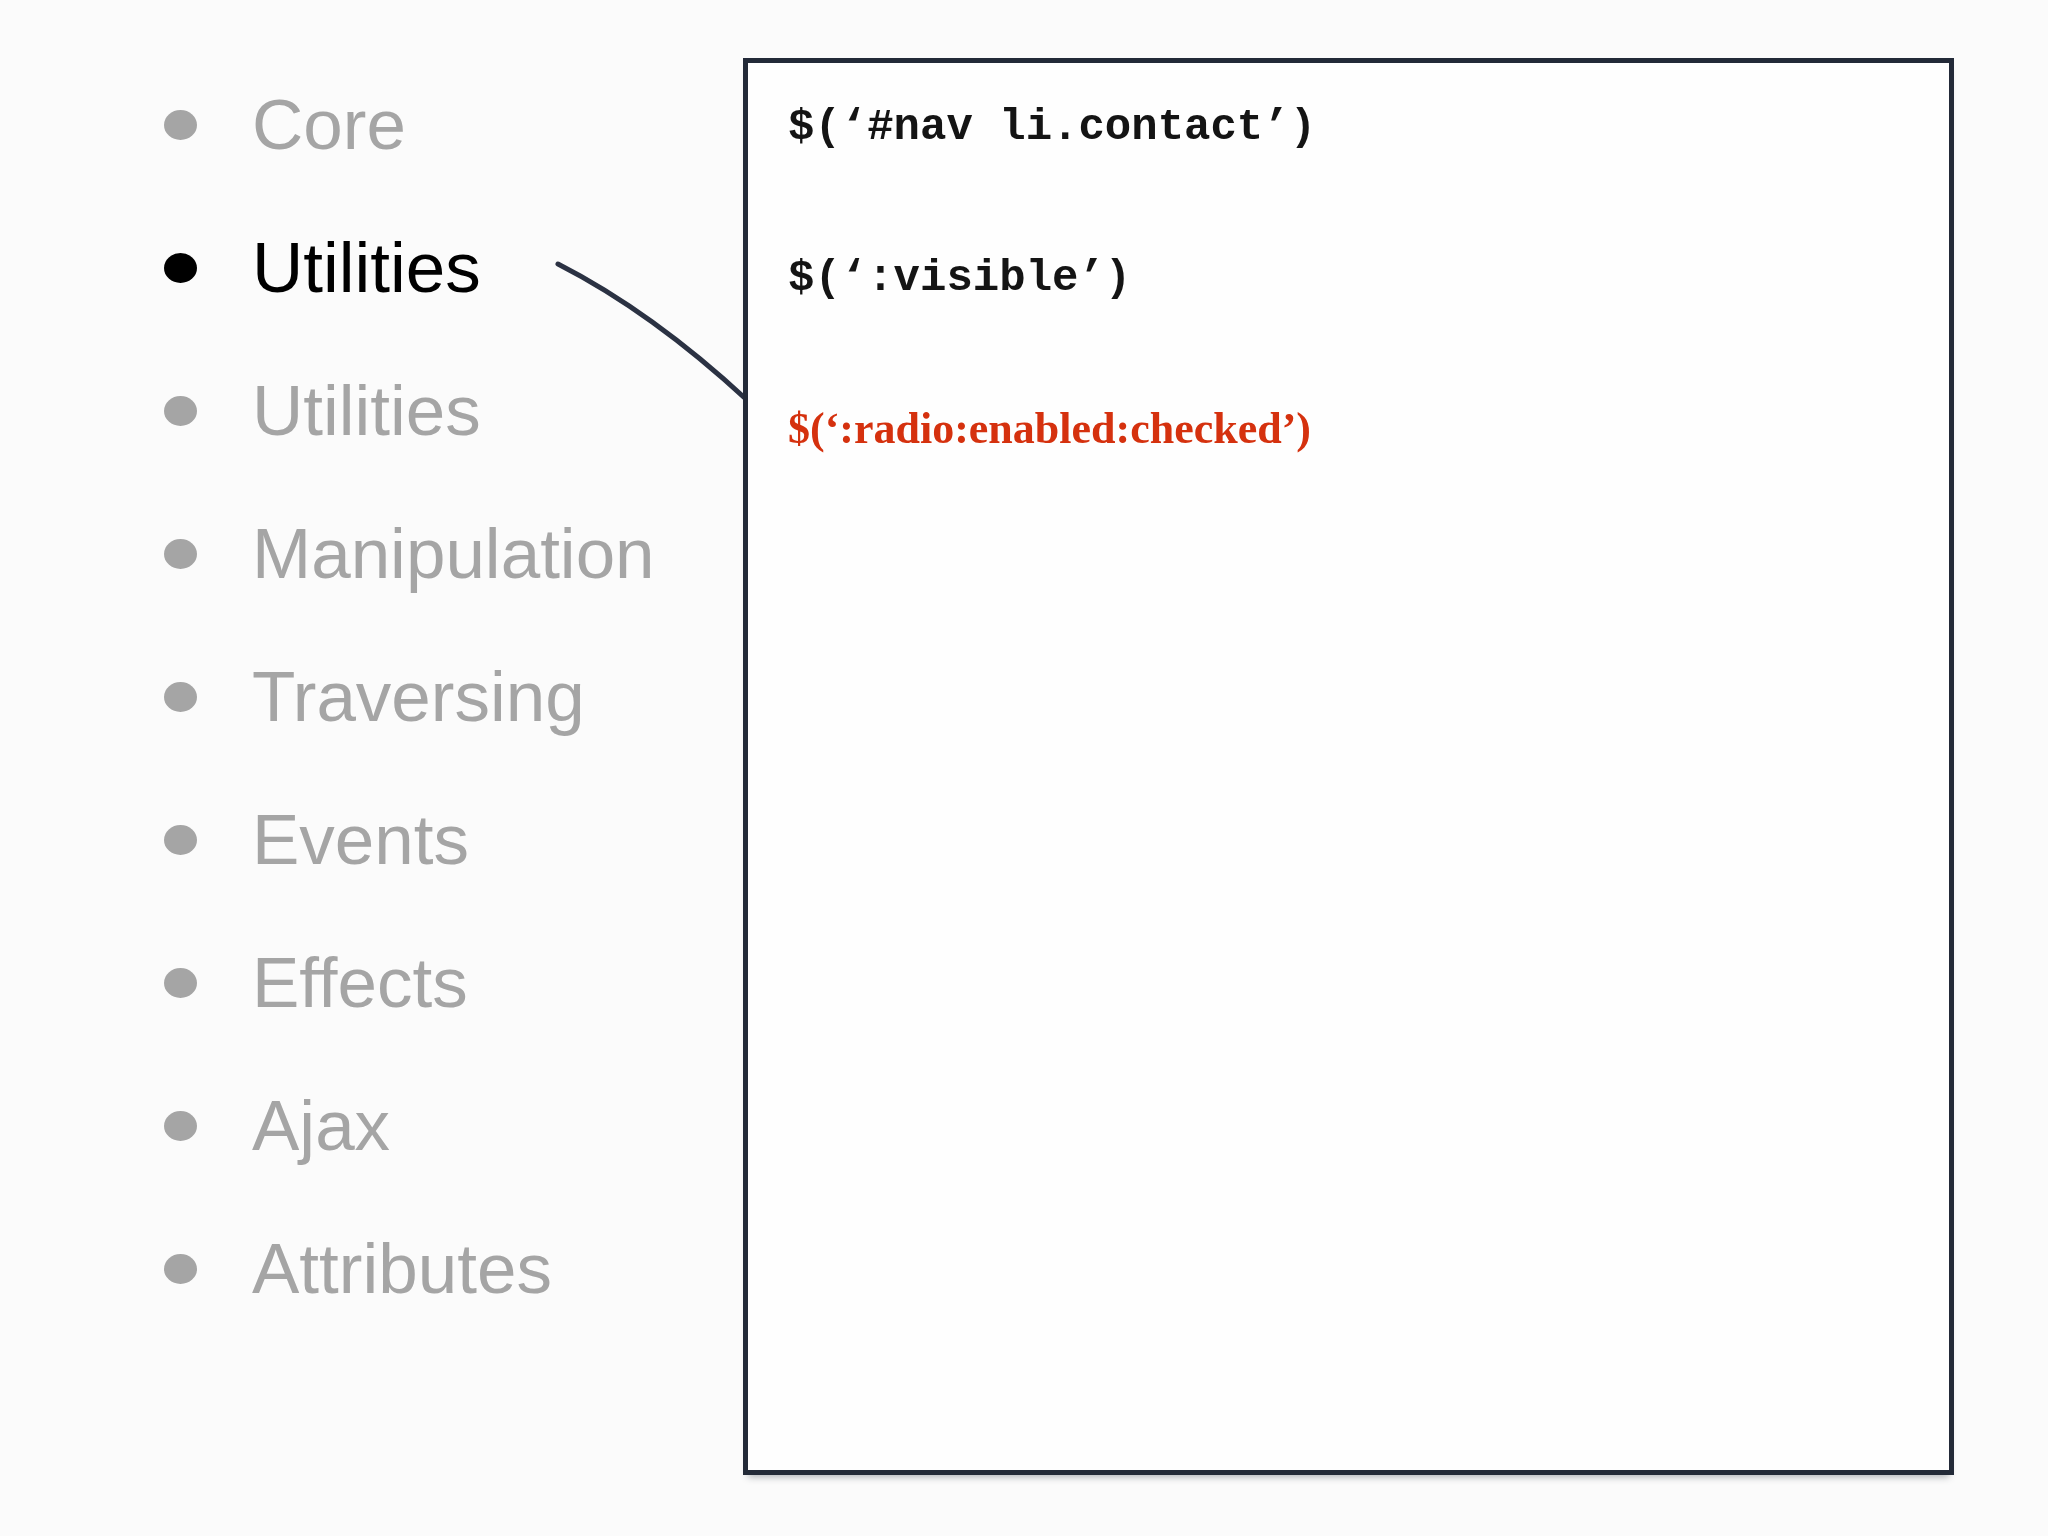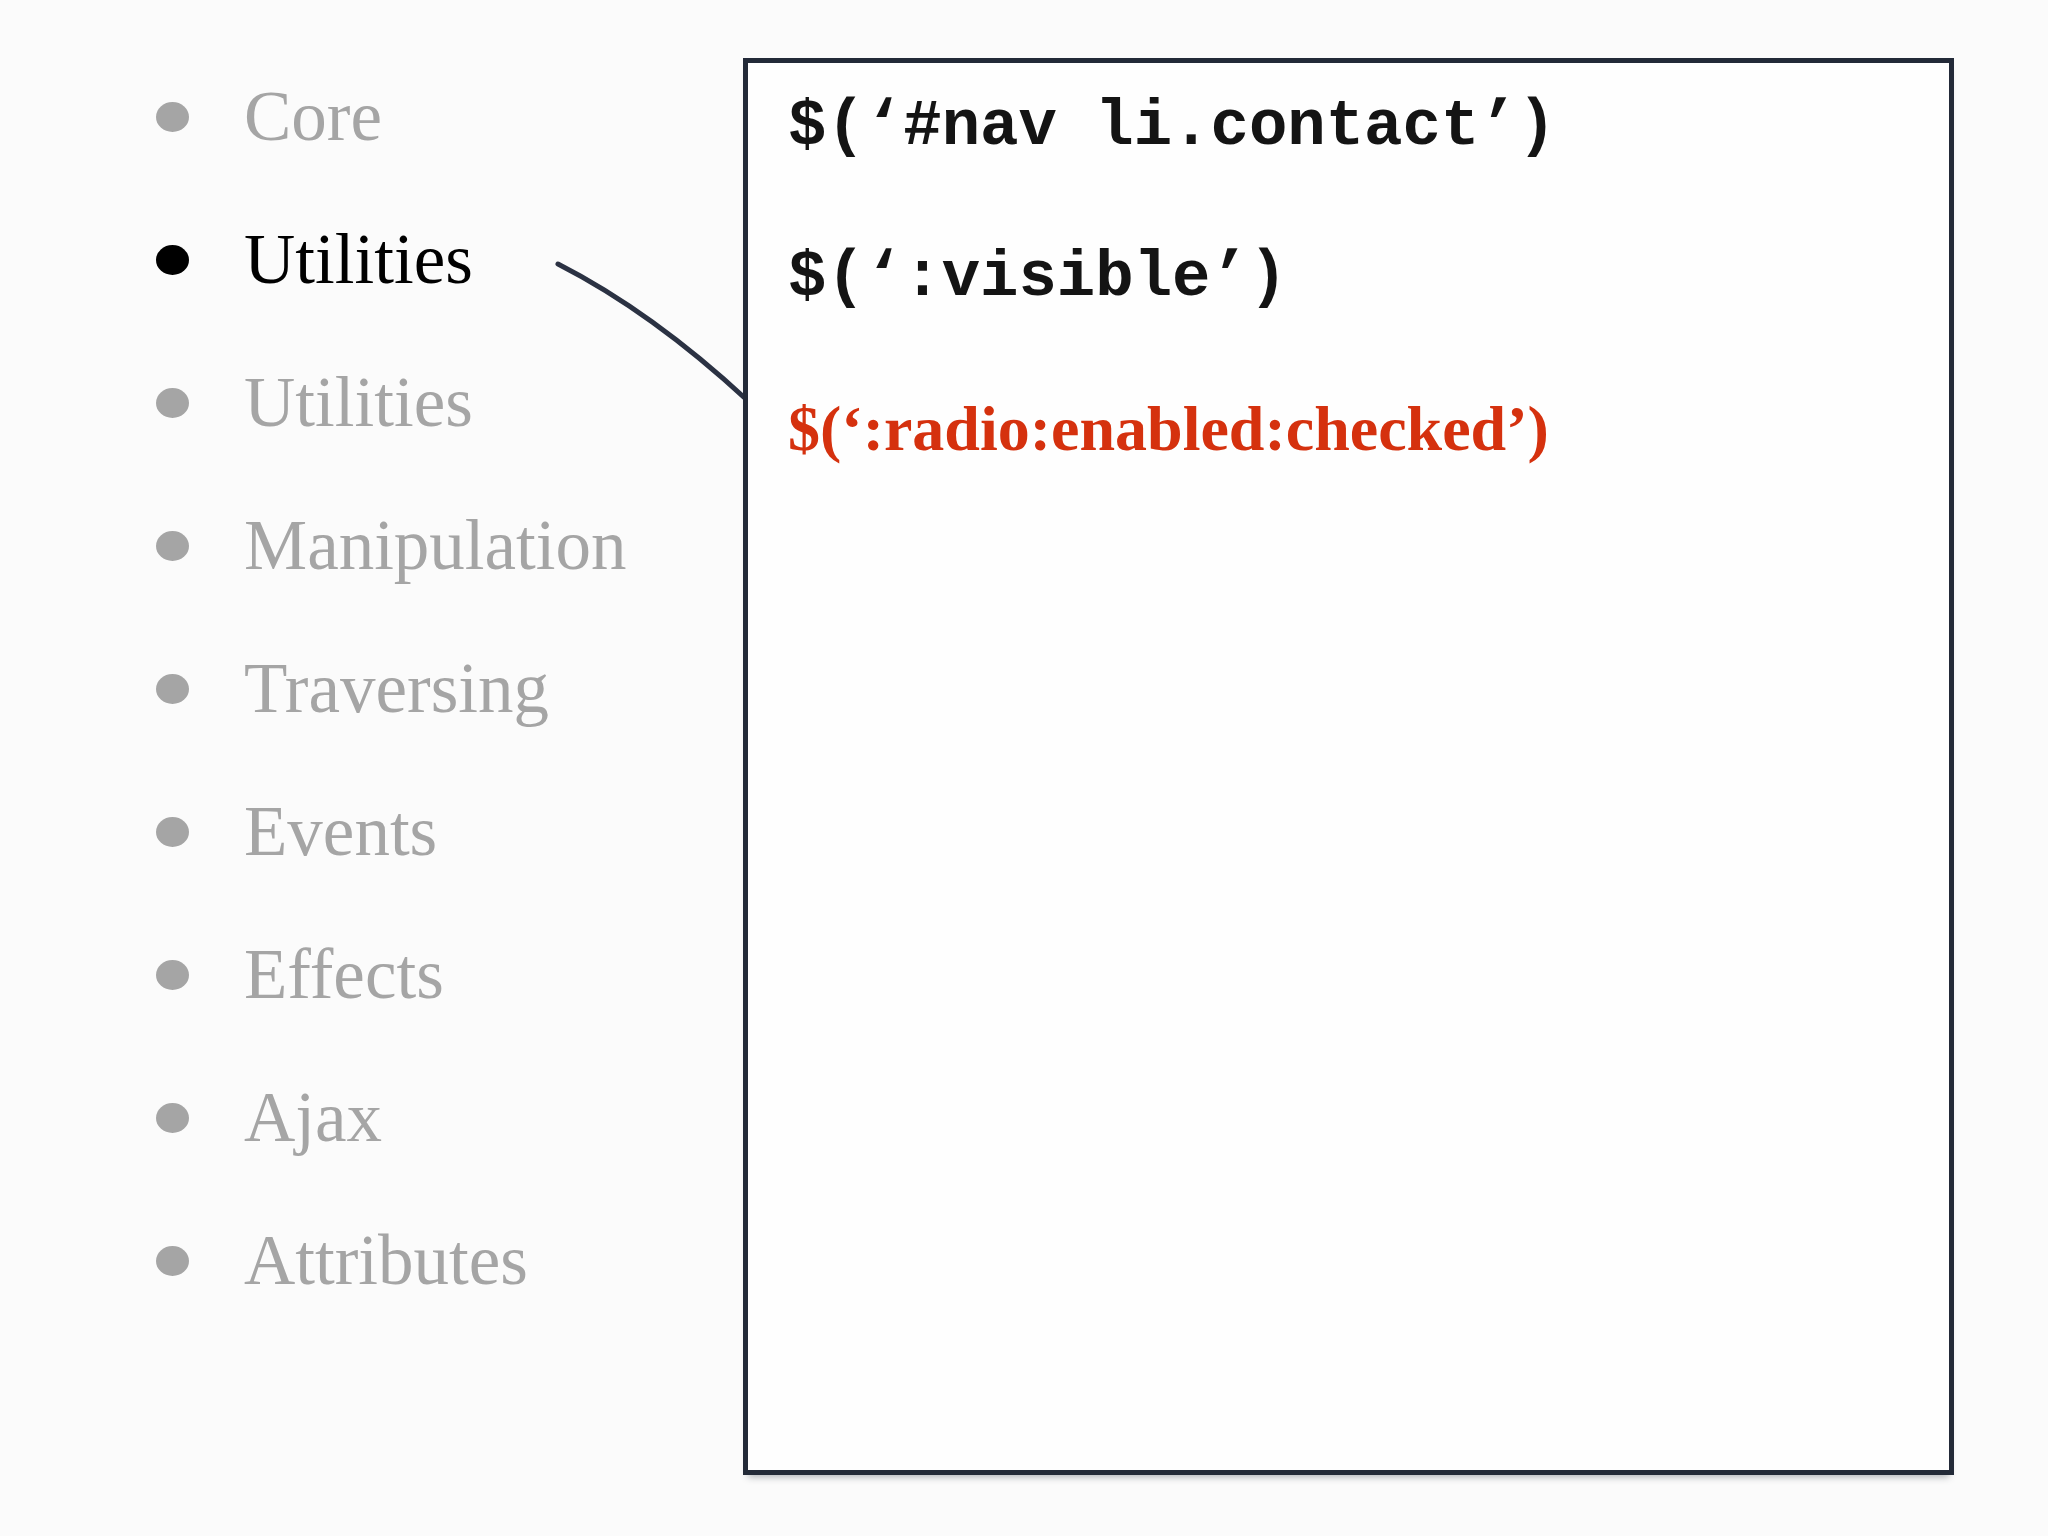--- a/index.html
+++ b/index.html
@@ -14,24 +14,23 @@
     background: var(--slide-bg, #fbfbfb);
     font-family: "Liberation Sans", sans-serif;
     overflow: hidden;
   }
 
   
   .topic-list {
     position: absolute;
     left: 156px;
     top: 45px;
-    margin: 0;
+    margin: 8px;
     padding: 0;
     list-style: none;
-    font-family: Liberation Serif, serif;
   }
   .topic-item {
     display: flex;
     align-items: center;
     height: 143px;
   }
   .bullet {
     width: 33px;
     height: 30px;
     border-radius: 50%;
@@ -77,21 +76,21 @@
     height: 1417px;
     box-sizing: border-box;
     background: var(--panel-bg, #fefefe);
     border: 5px solid var(--panel-border, #232a38);
     box-shadow: 0 7px 7px -5px rgba(30, 36, 52, 0.35);
     padding: 30px 24px 0 40px;
   }
   .code-line {
     font-family: "Liberation Mono", "DejaVu Sans Mono", monospace;
     font-weight: bold;
-    font-size: 64px;
+    font-size: 44px;
     line-height: 68px;
     margin: 0 0 83px 0;
     color: #141414;
     white-space: pre;
   }
   .code-line.red {
     color: var(--code-red, #d5310e);
     font-family: Liberation Serif, serif;
   }
 </style>

